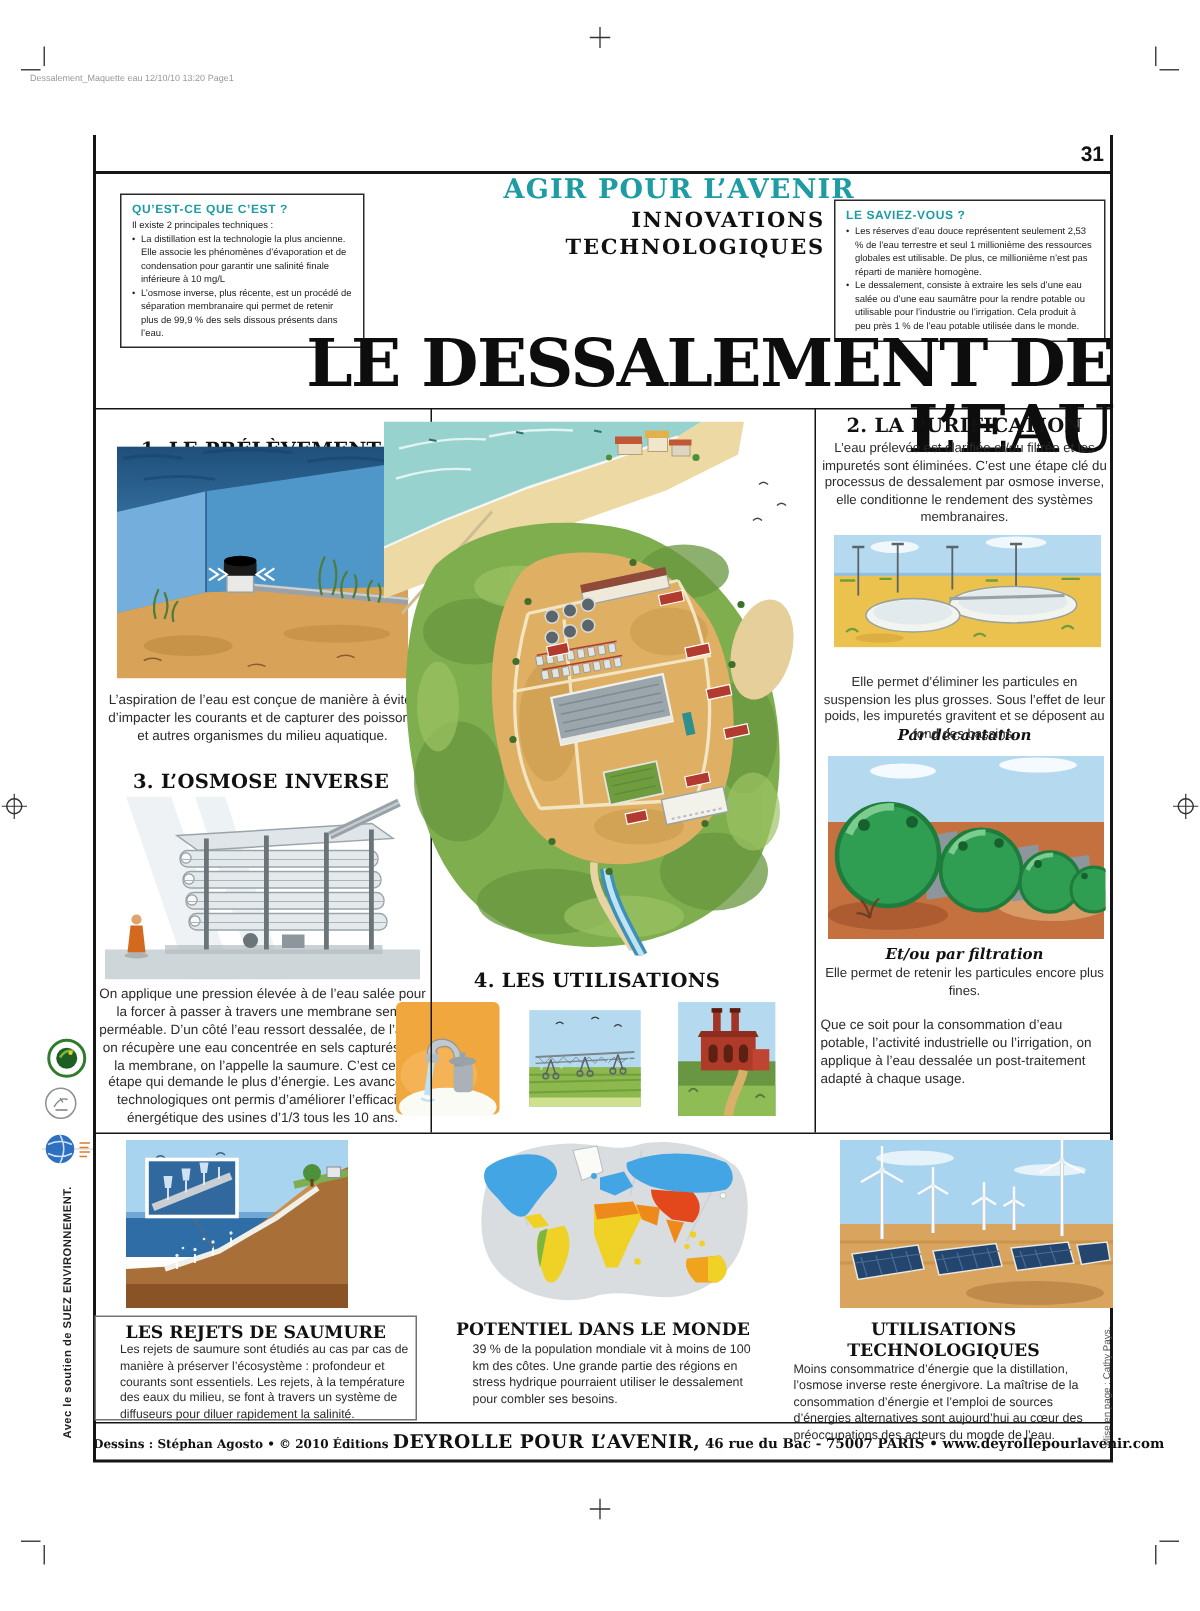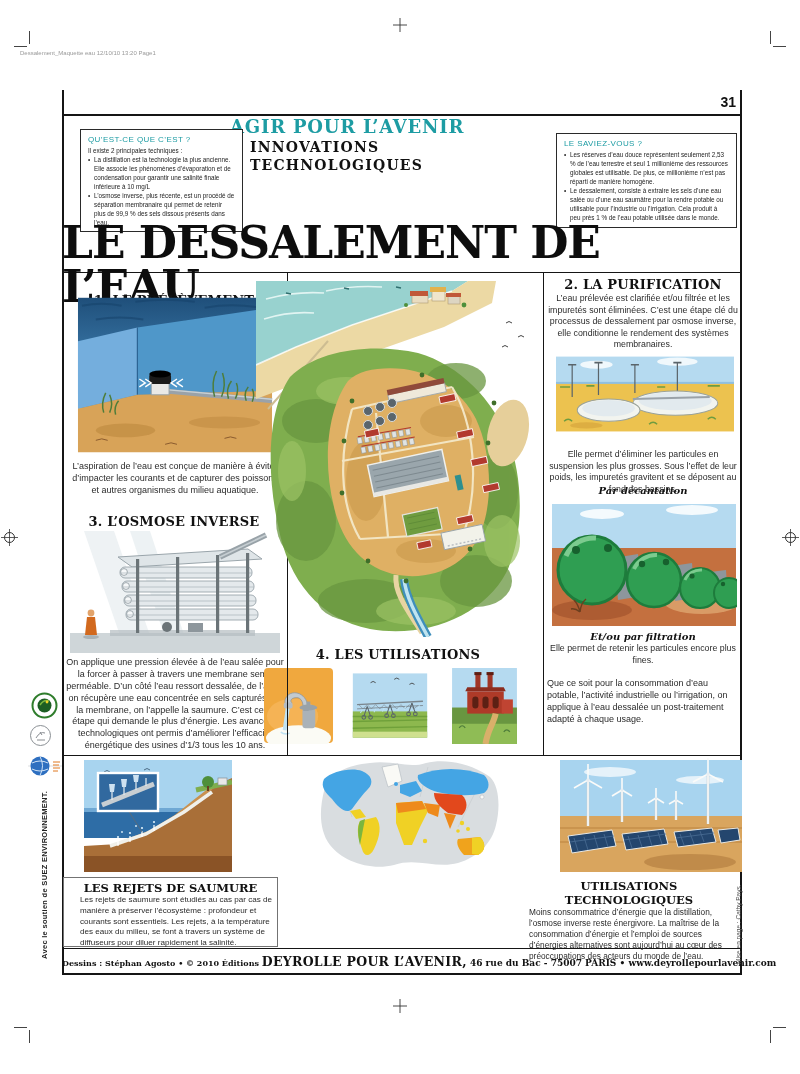--- a/index.html
+++ b/index.html
@@ -2,26 +2,26 @@
 <html><head>
 <meta charset="utf-8">
 <style>
   html,body{margin:0;padding:0;background:#fff;}
   #page{position:relative;width:800px;height:1074px;background:#fff;overflow:hidden;
         font-family:"Liberation Sans",sans-serif;color:#222;}
   .abs{position:absolute;}
   .rule{position:absolute;background:#151515;}
   .slab{font-family:"DejaVu Serif",serif;font-weight:bold;}
   .teal{color:#1D9CA3;}
-  .ctr{text-align:left;}
+  .ctr{text-align:right;}
   .sec-title{font-family:"DejaVu Serif",serif;font-weight:bold;font-size:13px;letter-spacing:.2px;color:#111;text-align:center;}
   .body-txt{font-size:9px;line-height:1.32;color:#2b2b2b;text-align:center;}
   .sub-title{font-family:"DejaVu Serif",serif;font-weight:bold;font-style:italic;font-size:10px;text-align:center;color:#111;}
   .infobox{position:absolute;border:1.2px solid #2a2a2a;background:#fff;padding:5px 7px 4px 7px;box-sizing:border-box;}
-  .infobox .bx-title{font-weight:normal;font-size:8px;letter-spacing:.4px;margin-bottom:3px;}
+  .infobox .bx-title{font-weight:bold;font-size:8px;letter-spacing:.4px;margin-bottom:3px;}
   .infobox .bx-body{font-size:6.3px;line-height:1.42;color:#222;}
   .bullet{position:relative;padding-left:6px;}
   .bullet::before{content:"•";position:absolute;left:0;top:0;}
   .bot-title{font-family:"DejaVu Serif",serif;font-weight:bold;font-size:11.5px;text-align:center;color:#111;}
   .bot-txt{font-size:8.3px;line-height:1.33;text-align:left;color:#2b2b2b;margin-left:12px;}
   .vcap{position:absolute;transform-origin:0 0;transform:rotate(-90deg);white-space:nowrap;}
   svg{display:block;}
   .mark{position:absolute;background:#444;}
 </style>
 </head>
@@ -531,20 +531,24 @@
       <path d="M120,76 L124,87 M130,75 L134,86 M140,73 L144,84 M116,80 L154,75" stroke="#4a6d94" stroke-width="0.8"></path>
       <polygon points="158,72 178,70 180,82 161,85" fill="#24466e" stroke="#e8e8e4" stroke-width="1"></polygon>
     </g>
   </svg>
 
   <div class="abs" style="left:63px;top:877px;width:215px;height:70px;border:1px solid #737373;box-sizing:border-box;padding:3px 4px;">
     <div class="bot-title">LES REJETS DE SAUMURE</div>
     <div class="bot-txt" style="font-size:8.1px;">Les rejets de saumure sont étudiés au cas par cas de manière à préserver l’écosystème : profondeur et courants sont essentiels. Les rejets, à la température des eaux du milieu, se font à travers  un système de diffuseurs pour diluer  rapidement la salinité.</div>
   </div>
 
+  <div class="abs" style="left:289px;top:879px;width:226px;">
+    <div class="bot-title">POTENTIEL DANS LE MONDE</div>
+    <div class="bot-txt" style="padding:1px 14px 0 14px;">39 % de la population mondiale vit à moins de 100 km des côtes. Une grande partie des régions en stress hydrique pourraient utiliser le dessalement pour combler ses  besoins.</div>
+  </div>
 
   <div class="abs" style="left:517px;top:879px;width:224px;">
     <div class="bot-title">UTILISATIONS TECHNOLOGIQUES</div>
     <div class="bot-txt">Moins consommatrice d’énergie que la distillation, l’osmose inverse reste énergivore. La maîtrise de la consommation d’énergie et l’emploi de sources d’énergies alternatives sont aujourd’hui au cœur des préoccupations des acteurs du monde de l’eau.</div>
   </div>
 
   <div class="abs ctr" style="left:62px;top:952px;width:680px;white-space:nowrap;color:#111;">
     <span style="font-family:'DejaVu Serif',serif;font-weight:bold;font-size:8px;">Dessins : Stéphan Agosto • © 2010 Éditions </span><span style="font-family:'DejaVu Serif',serif;font-weight:bold;font-size:12.5px;letter-spacing:.3px;">DEYROLLE POUR L’AVENIR,</span><span style="font-family:'DejaVu Serif',serif;font-weight:bold;font-size:9px;"> 46 rue du Bac - 75007 PARIS • www.deyrollepourlavenir.com</span>
   </div>
 

